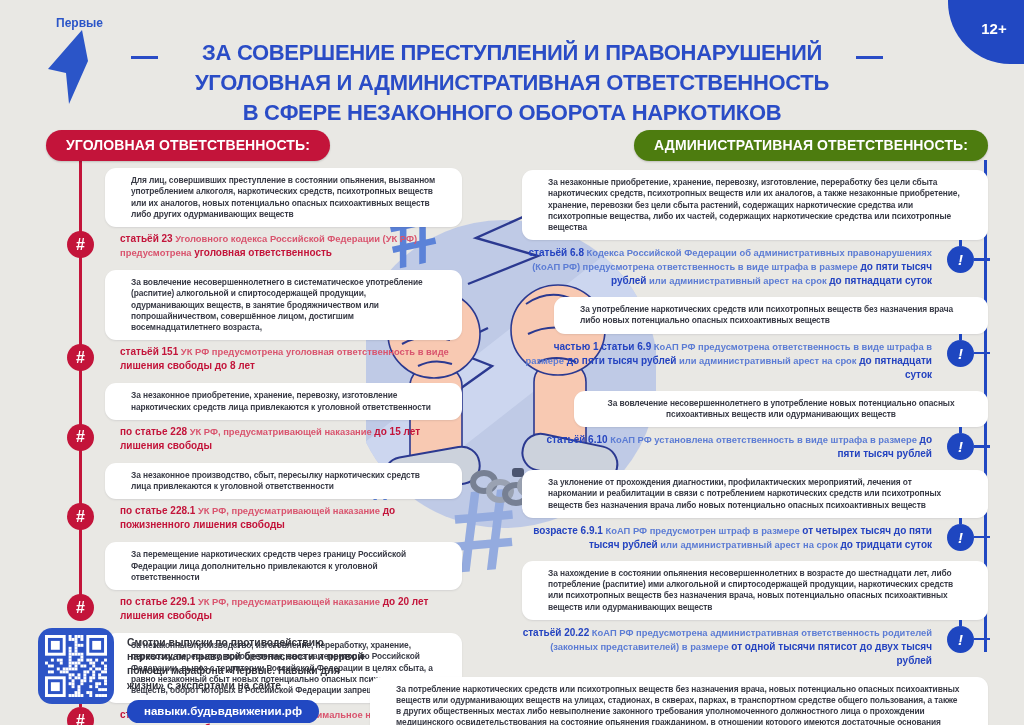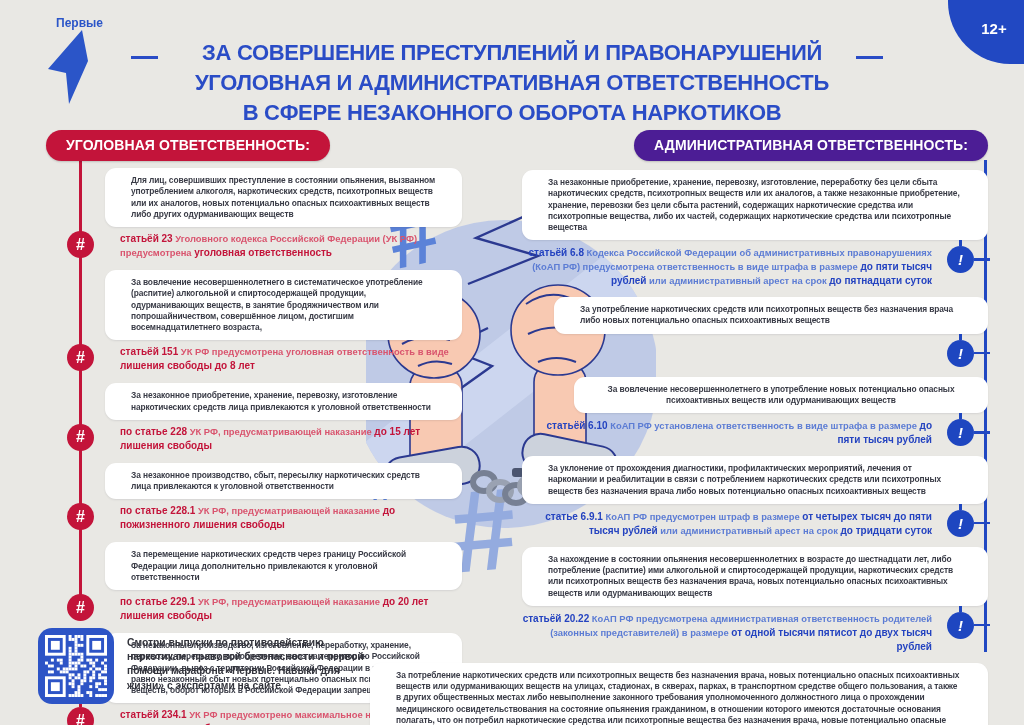--- a/index.html
+++ b/index.html
@@ -16,21 +16,21 @@
   .age span{color:#fff;font-weight:800;font-size:15px;margin-left:16px;margin-top:-8px;}
   .title{position:absolute;top:38px;left:0;width:100%;text-align:center;z-index:2;}
   .title div{font-size:22px;line-height:30px;font-weight:800;color:#2a4cc6;letter-spacing:-0.3px;}
   .dash{position:absolute;height:3px;width:27px;background:#2a4cc6;top:56px;z-index:2;}
   .dash-l{left:131px}.dash-r{left:856px}
 
   
   .pill{display:inline-block;border-radius:19px;padding:7px 20px 8px;color:#fff;
         font-weight:800;font-size:14px;letter-spacing:0.1px;white-space:nowrap;}
   .red-pill{background:#c3143a;box-shadow:0 1px 2px rgba(0,0,0,.18);}
-  .blue-pill{background:#4c1d95;box-shadow:0 1px 2px rgba(0,0,0,.18);}
+  .blue-pill{background:#4d7c0f;box-shadow:0 1px 2px rgba(0,0,0,.18);}
 
   
   .card{background:#fff;border-radius:11px;padding:7px 26px;width:fit-content;
         box-shadow:0 1px 2px rgba(40,40,60,.10);}
   .card p{margin:0;font-size:8.4px;line-height:1.34;font-weight:700;color:#393b46;letter-spacing:-0.1px;}
   .note{position:relative;}
   .note p{margin:0;font-size:9.4px;line-height:1.38;font-weight:700;}
   .badge{position:absolute;width:27px;height:27px;border-radius:50%;color:#fff;
          display:flex;align-items:center;justify-content:center;}
   .badge i{font-style:italic;font-weight:800;font-size:15px;line-height:1;}
@@ -248,20 +248,21 @@
   </div>
 
   <div class="adm-block">
     <div class="card">
       <p>За употребление наркотических средств или психотропных веществ без назначения врача либо новых потенциально опасных психоактивных веществ</p>
     </div>
     <div class="note adm-note">
       <span class="badge blue-badge">
             <i>!</i>
           </span>
+      <p><b>частью 1 статьи 6.9</b><span> КоАП РФ предусмотрена ответственность в виде штрафа в размере </span><b>до пяти тысяч рублей</b><span> или административный арест на срок </span><b>до пятнадцати суток</b></p>
     </div>
   </div>
 
   <div class="adm-block">
     <div class="card">
       <p>За вовлечение несовершеннолетнего в употребление новых потенциально опасных психоактивных веществ или одурманивающих веществ</p>
     </div>
     <div class="note adm-note">
       <span class="badge blue-badge">
             <i>!</i>
@@ -271,21 +272,21 @@
   </div>
 
   <div class="adm-block">
     <div class="card">
       <p>За уклонение от прохождения диагностики, профилактических мероприятий, лечения от наркомании и реабилитации в связи с потреблением наркотических средств или психотропных веществ без назначения врача либо новых потенциально опасных психоактивных веществ</p>
     </div>
     <div class="note adm-note">
       <span class="badge blue-badge">
             <i>!</i>
           </span>
-      <p><b>статье 6.9.1</b><span> КоАП РФ предусмотрен штраф в размере </span><b>от четырех тысяч до пяти тысяч рублей</b><span> или административный арест на срок </span><b>до тридцати суток</b></p>
+      <p><b>возрасте 6.9.1</b><span> КоАП РФ предусмотрен штраф в размере </span><b>от четырех тысяч до пяти тысяч рублей</b><span> или административный арест на срок </span><b>до тридцати суток</b></p>
     </div>
   </div>
 
   <div class="adm-block">
     <div class="card">
       <p>За нахождение в состоянии опьянения несовершеннолетних в возрасте до шестнадцати лет, либо потребление (распитие) ими алкогольной и спиртосодержащей продукции, наркотических средств или психотропных веществ без назначения врача, новых потенциально опасных психоактивных веществ или одурманивающих веществ</p>
     </div>
     <div class="note adm-note">
       <span class="badge blue-badge">
             <i>!</i>
@@ -430,14 +431,15 @@
         <rect x="14" y="0" width="7" height="7" fill="#fff"></rect>
         <rect x="15" y="1" width="5" height="5" fill="#2d54c6"></rect>
         <rect x="16" y="2" width="3" height="3" fill="#fff"></rect>
         <rect x="0" y="14" width="7" height="7" fill="#fff"></rect>
         <rect x="1" y="15" width="5" height="5" fill="#2d54c6"></rect>
         <rect x="2" y="16" width="3" height="3" fill="#fff"></rect>
       </svg>
   </div>
   <div>
     <p class="footer-text">Смотри выпуски по противодействию наркотикам, правовой безопасности и первой помощи марафона «Первые. Навыки для жизни» с экспертами на сайте</p>
+    <a class="link-pill">навыки.будьвдвижении.рф</a>
   </div>
 </div>
 
 </body></html>

